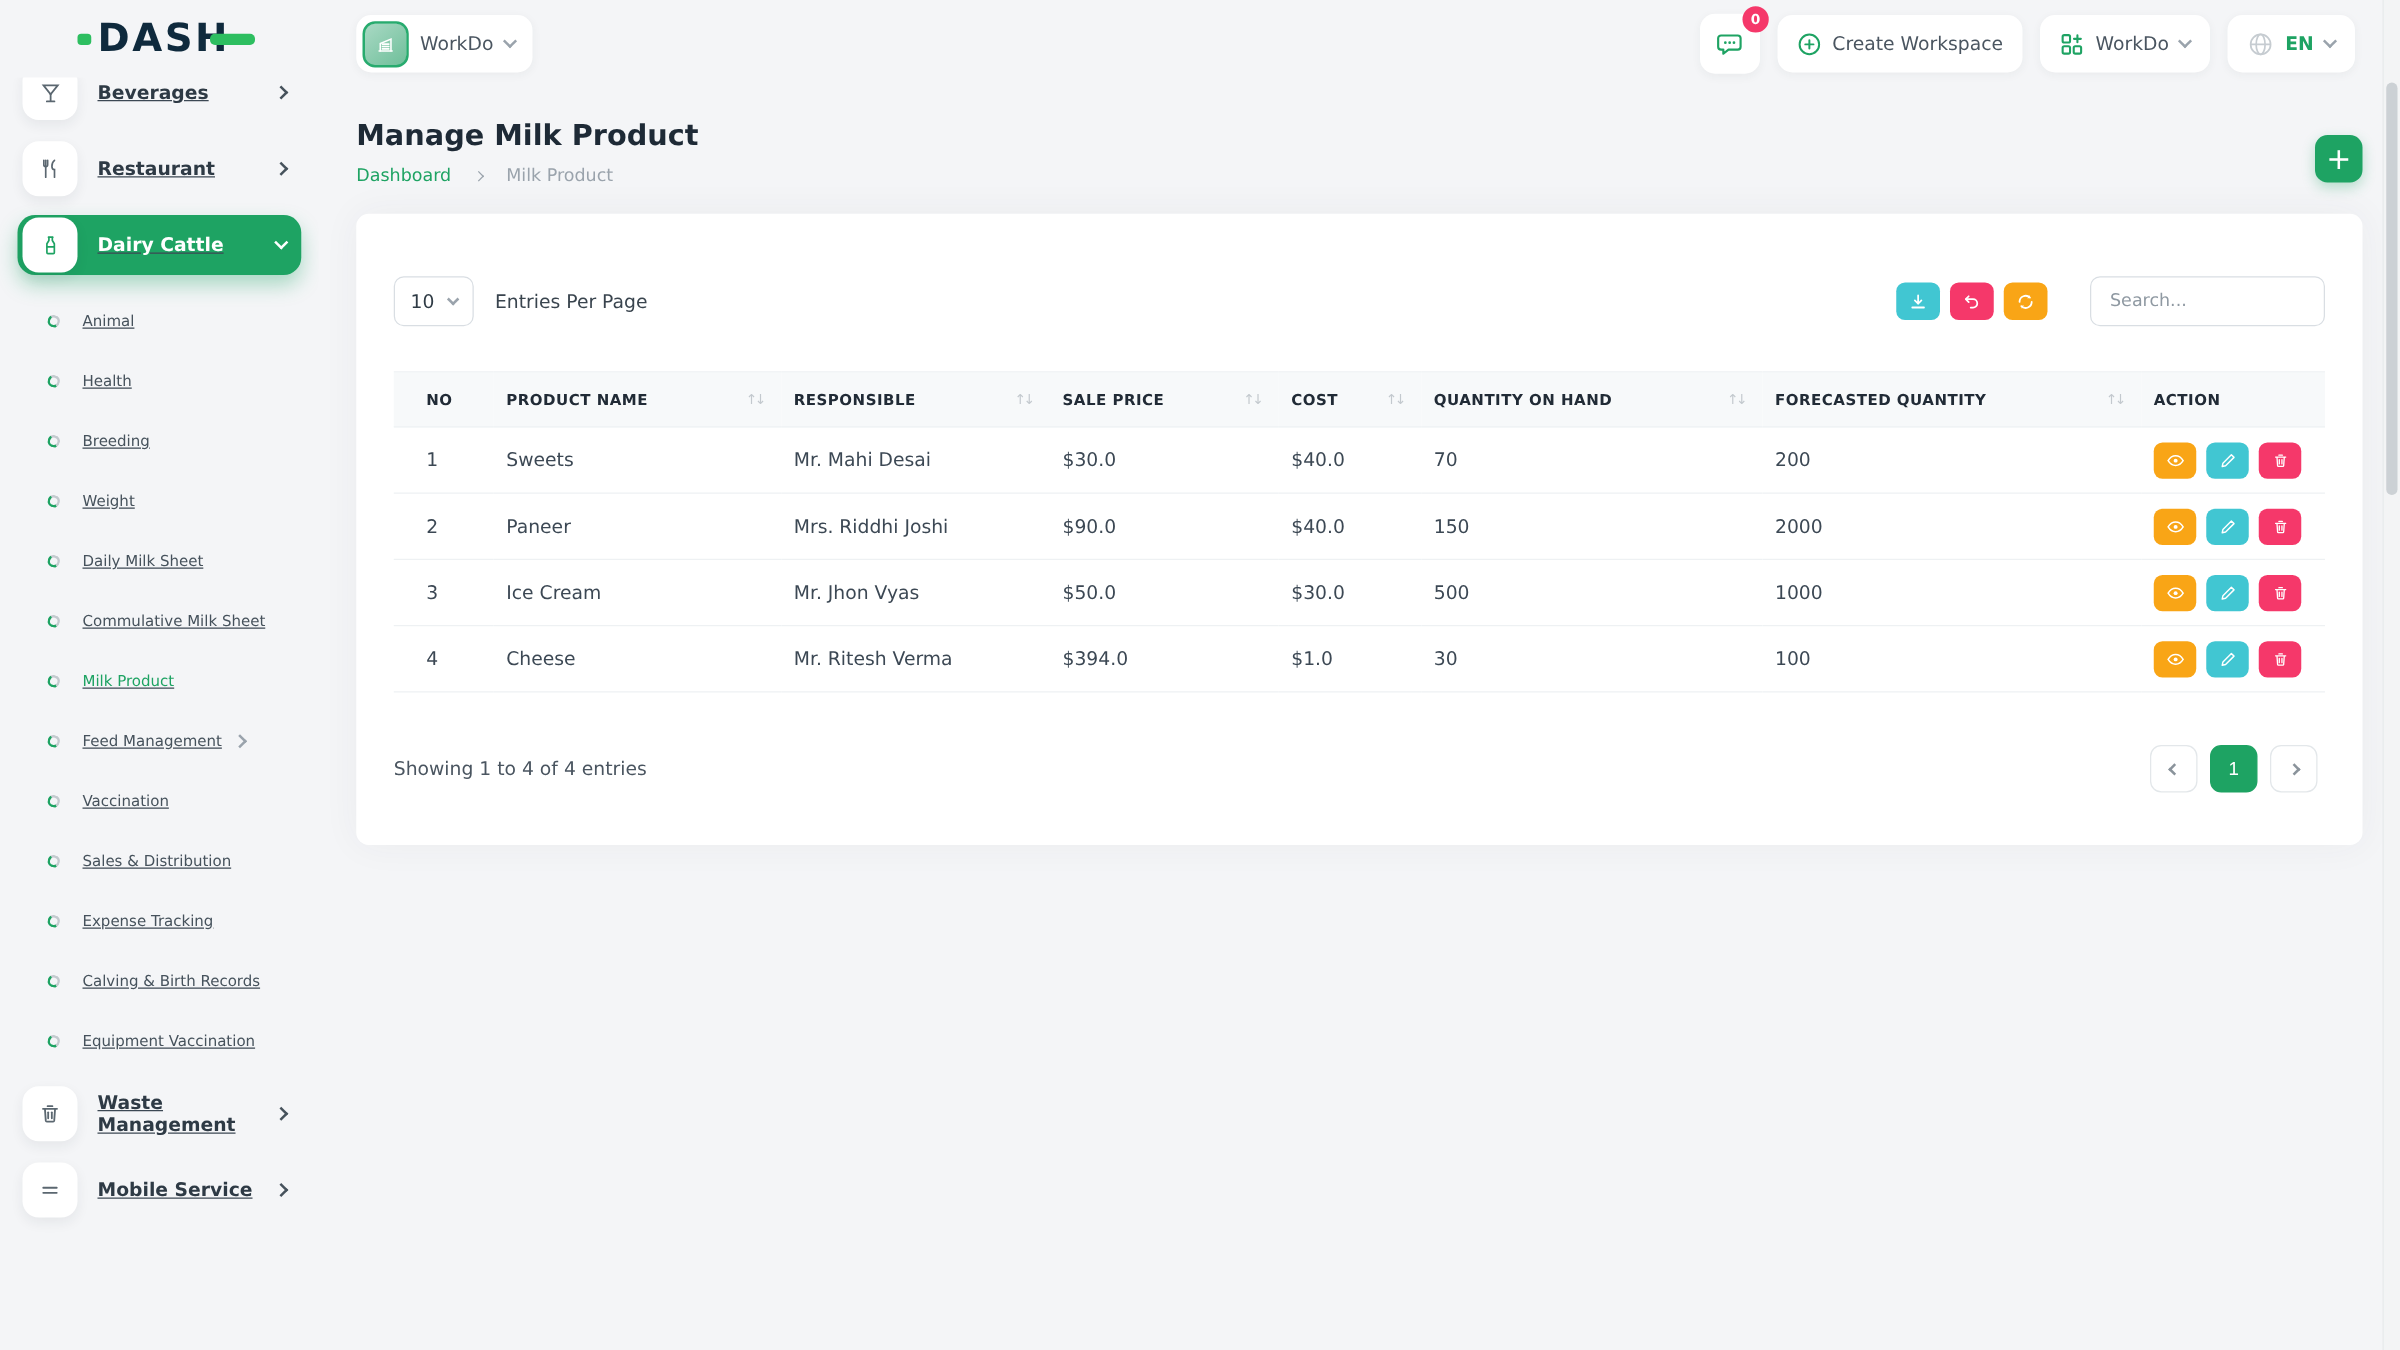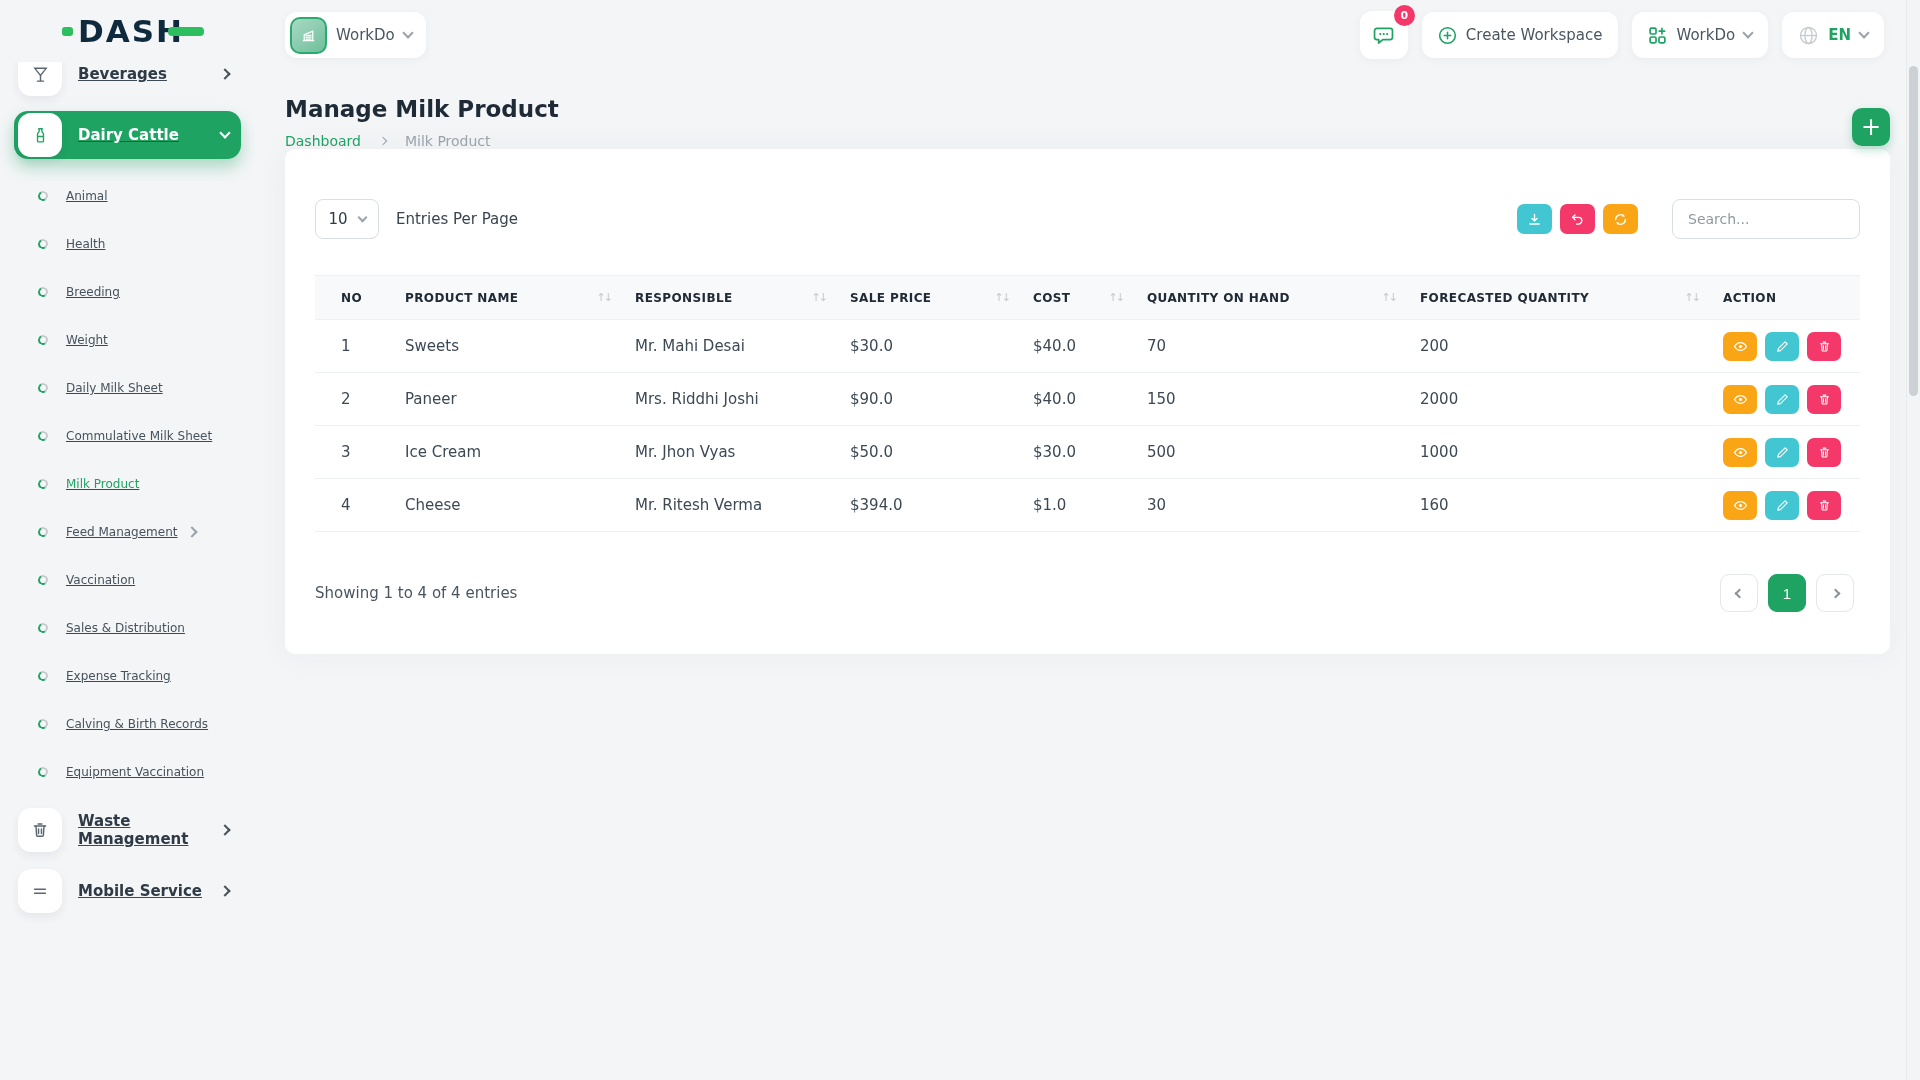--- a/index.html
+++ b/index.html
@@ -58,21 +58,21 @@
   .main { position:absolute; left:255px; top:70px; right:0; bottom:0; padding:0 30px; }
   .page-head { display:flex; align-items:flex-start; margin-top:26px; }
   .page-title { margin:0; font-size:23px; font-weight:700; color:#1e2a36; }
   .breadcrumb { display:flex; align-items:center; gap:19px; margin-top:11px; font-size:14px; }
   .bc-home { color:#1ea363; cursor:pointer; }
   .bc-sep { width:6px; height:6px; border-right:1.5px solid #9aa3ac; border-bottom:1.5px solid #9aa3ac; transform:rotate(-45deg); }
   .bc-current { color:#9aa3ac; }
   .add-btn { margin-left:auto; width:38px; height:38px; border-radius:10px; background:#1ea363;
     color:#fff; font-size:24px; line-height:1; display:flex; align-items:center; justify-content:center;
     margin-top:12px; cursor:pointer; box-shadow:0 4px 10px rgba(30,163,99,.3); }
-  .card { background:#fff; border-radius:10px; box-shadow:0 0 30px rgba(56,65,74,.05);
+  .card { margin-top:22px; background:#fff; border-radius:10px; box-shadow:0 0 30px rgba(56,65,74,.05);
     padding:50px 30px 42px; }
   .controls { display:flex; align-items:center; }
   .select { width:64px; height:40px; border:1px solid #d9dee3; border-radius:8px; background:#fff;
     display:flex; align-items:center; justify-content:center; gap:11px; font-size:15px; color:#2f3b45; cursor:pointer; }
   .select .chev { width:7px; height:7px; margin-top:-3px; }
   .entries-label { margin-left:17px; font-size:15px; color:#39444e; }
   .ctrl-right { margin-left:auto; display:flex; align-items:center; gap:8px; }
   .sq-btn { width:35px; height:30px; border-radius:7px; border:none; display:flex; align-items:center; justify-content:center; cursor:pointer; }
   .sq-btn.export  { background:#41c6d2; }
   .sq-btn.undo    { background:#f5386a; }
@@ -124,20 +124,31 @@
         <svg width="19" height="19" viewBox="0 0 20 20" fill="none" stroke="#5b6770" stroke-width="1.5" stroke-linecap="round">
             <path d="M4 3.5h12l-6 7.5z"></path>
             <path d="M10 11v5.5"></path>
             <path d="M6.8 17h6.4"></path>
           </svg>
       </span>
       <span class="item-label">Beverages</span>
       <span class="chev right"></span>
     </div>
 
+    <div class="item">
+      <span class="icon-box">
+        <svg width="18" height="18" viewBox="0 0 20 20" fill="none" stroke="#5b6770" stroke-width="1.5" stroke-linecap="round">
+            <path d="M4.5 2.5v4a1.7 1.7 0 0 0 3.4 0v-4"></path>
+            <path d="M6.2 2.5V17.5"></path>
+            <path d="M14 2.5c-1.6 1.2-2.3 3.2-2.3 5.2 0 1.8.9 3 2.3 3v6.8"></path>
+          </svg>
+      </span>
+      <span class="item-label">Restaurant</span>
+      <span class="chev right"></span>
+    </div>
 
     <div class="item active">
       <span class="icon-box">
         <svg width="17" height="17" viewBox="0 0 20 20" fill="none" stroke="#1ea363" stroke-width="1.6" stroke-linecap="round" stroke-linejoin="round">
             <path d="M8 2h4"></path>
             <path d="M8.4 2.4v2.8l-1.9 3v8.3a1 1 0 0 0 1 1h5a1 1 0 0 0 1-1V8.2l-1.9-3V2.4"></path>
             <path d="M6.7 11.2h6.6"></path>
           </svg>
       </span>
       <span class="item-label">Dairy Cattle</span>
@@ -469,21 +480,21 @@
           </div>
             </td>
         </tr>
         <tr>
           <td>4</td>
           <td>Cheese</td>
           <td>Mr. Ritesh Verma</td>
           <td>$394.0</td>
           <td>$1.0</td>
           <td>30</td>
-          <td>160</td>
+          <td>100</td>
           <td>
               <div class="actions">
             <button class="act view">
                   <svg width="15" height="15" viewBox="0 0 16 16">
                     <path d="M1.6 8S4.1 3.9 8 3.9 14.4 8 14.4 8 11.9 12.1 8 12.1 1.6 8 1.6 8z" fill="none" stroke="#fff" stroke-width="1.3"></path>
                     <circle cx="8" cy="8" r="1.7" fill="#fff"></circle>
                   </svg>
                 </button>
             <button class="act edit">
                   <svg width="13" height="13" viewBox="0 0 16 16">

